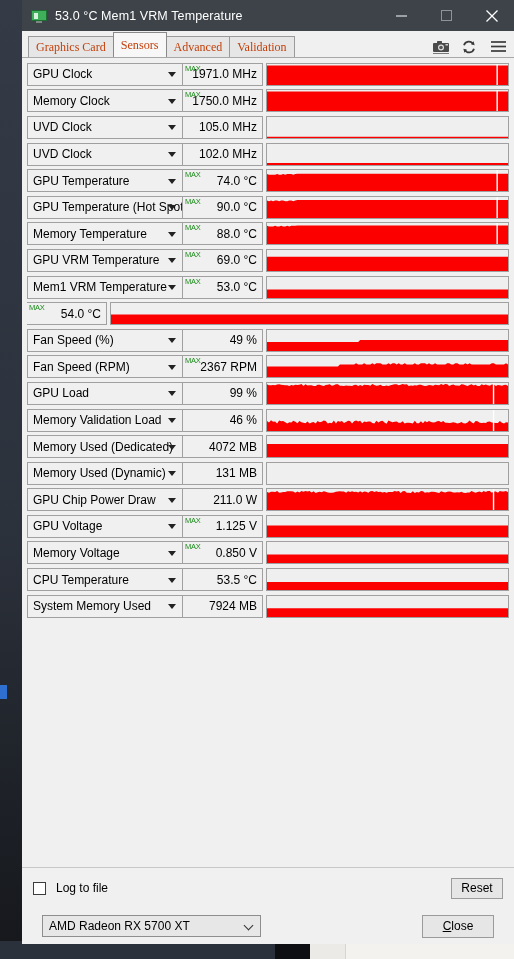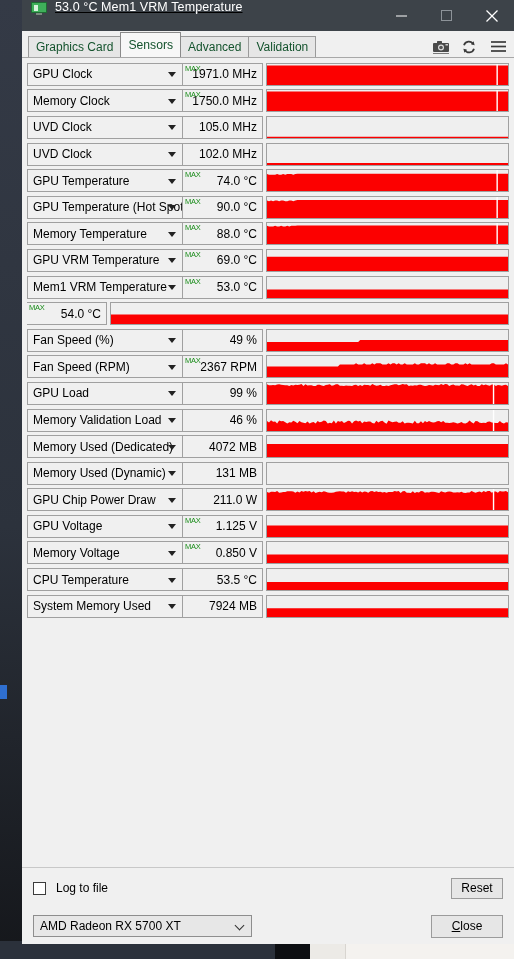--- a/index.html
+++ b/index.html
@@ -45,24 +45,23 @@
     left: 22px; top: 0;
     width: 492px; height: 944px;
     background: #f0f0f0;
     display: flex; flex-direction: column;
   }
 
   
   #title-bar {
     height: 31px;
     background: #3d4349;
-    display: flex; align-items: flex-start;
+    display: flex; align-items: center;
     flex: 0 0 auto;
     position: relative;
-    text-decoration: underline;
   }
   #app-icon {
     width: 16px; height: 16px; margin-left: 9px; margin-right: 8px;
     position: relative; flex: 0 0 auto;
   }
   #app-icon .mon {
     position:absolute; left:0; top:2px; width:16px; height:11px;
     background:#3faf5a; border:1px solid #1e6b33;
   }
   #app-icon .mon:after{
@@ -96,23 +95,24 @@
     padding-left: 6px;
   }
   .tab {
     height: 21px;
     background: #e6e6e6;
     border: 1px solid #9a9a9a;
     border-bottom: none;
     margin-right: -1px;
     padding: 0 7px;
     font-size: 12px;
-    color: #14532d;
+    color: #c2410c;
     display: flex; align-items: center;
     line-height: 1;
+    font-family: Liberation Serif, serif;
   }
   .tab.active {
     background: #f7f7f7;
     height: 25px;
     border-color: #8a8a8a;
     z-index: 3;
     position: relative;
     font-size: 12.2px;
   }
   #toolbar-icons {
@@ -218,21 +218,21 @@
     font-size: 12px; color: #000;
     display: flex; align-items: center; justify-content: center;
   }
   #reset-button { margin-left: auto; width: 52px; height: 21px; }
 
   #footer-bar {
     flex: 0 0 auto;
     height: 36px;
     background: #f0f0f0;
     display: flex; align-items: center;
-    padding: 0 11px;
+    padding: 0 20px;
     gap: 10px;
   }
   #gpu-select {
     width: 219px; height: 22px;
     background: #e7e7e7;
     border: 1px solid #8e8e8e;
     display: flex; align-items: center;
     padding-left: 6px; padding-right: 4px;
     font-size: 12px; color: #000;
     position: relative;

